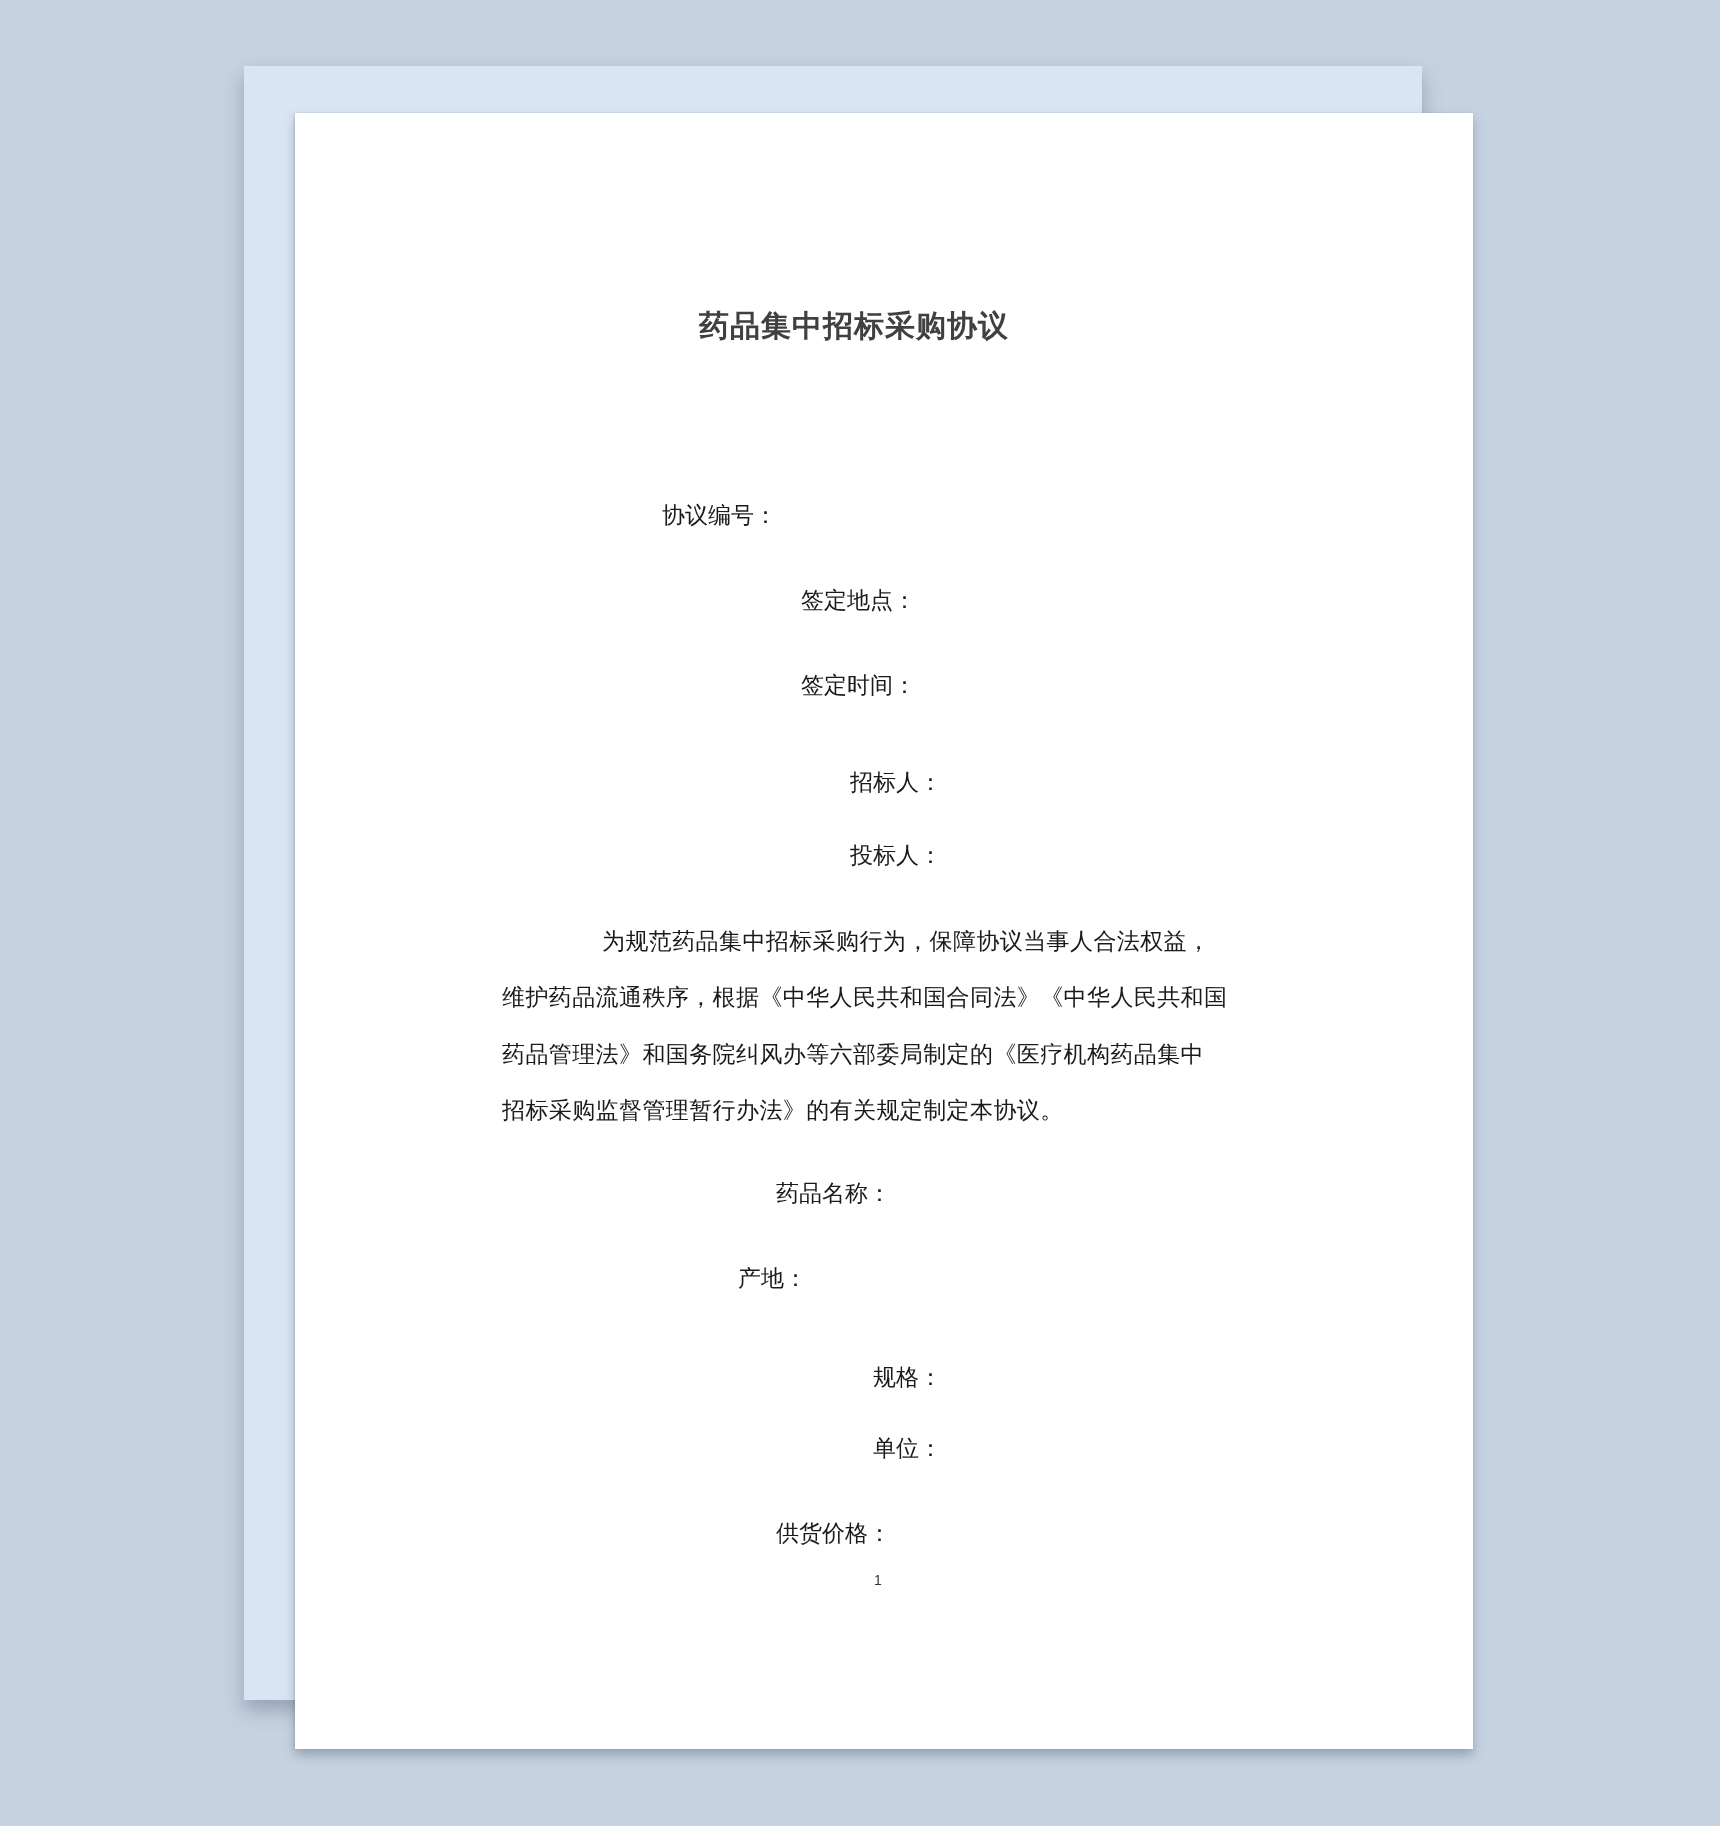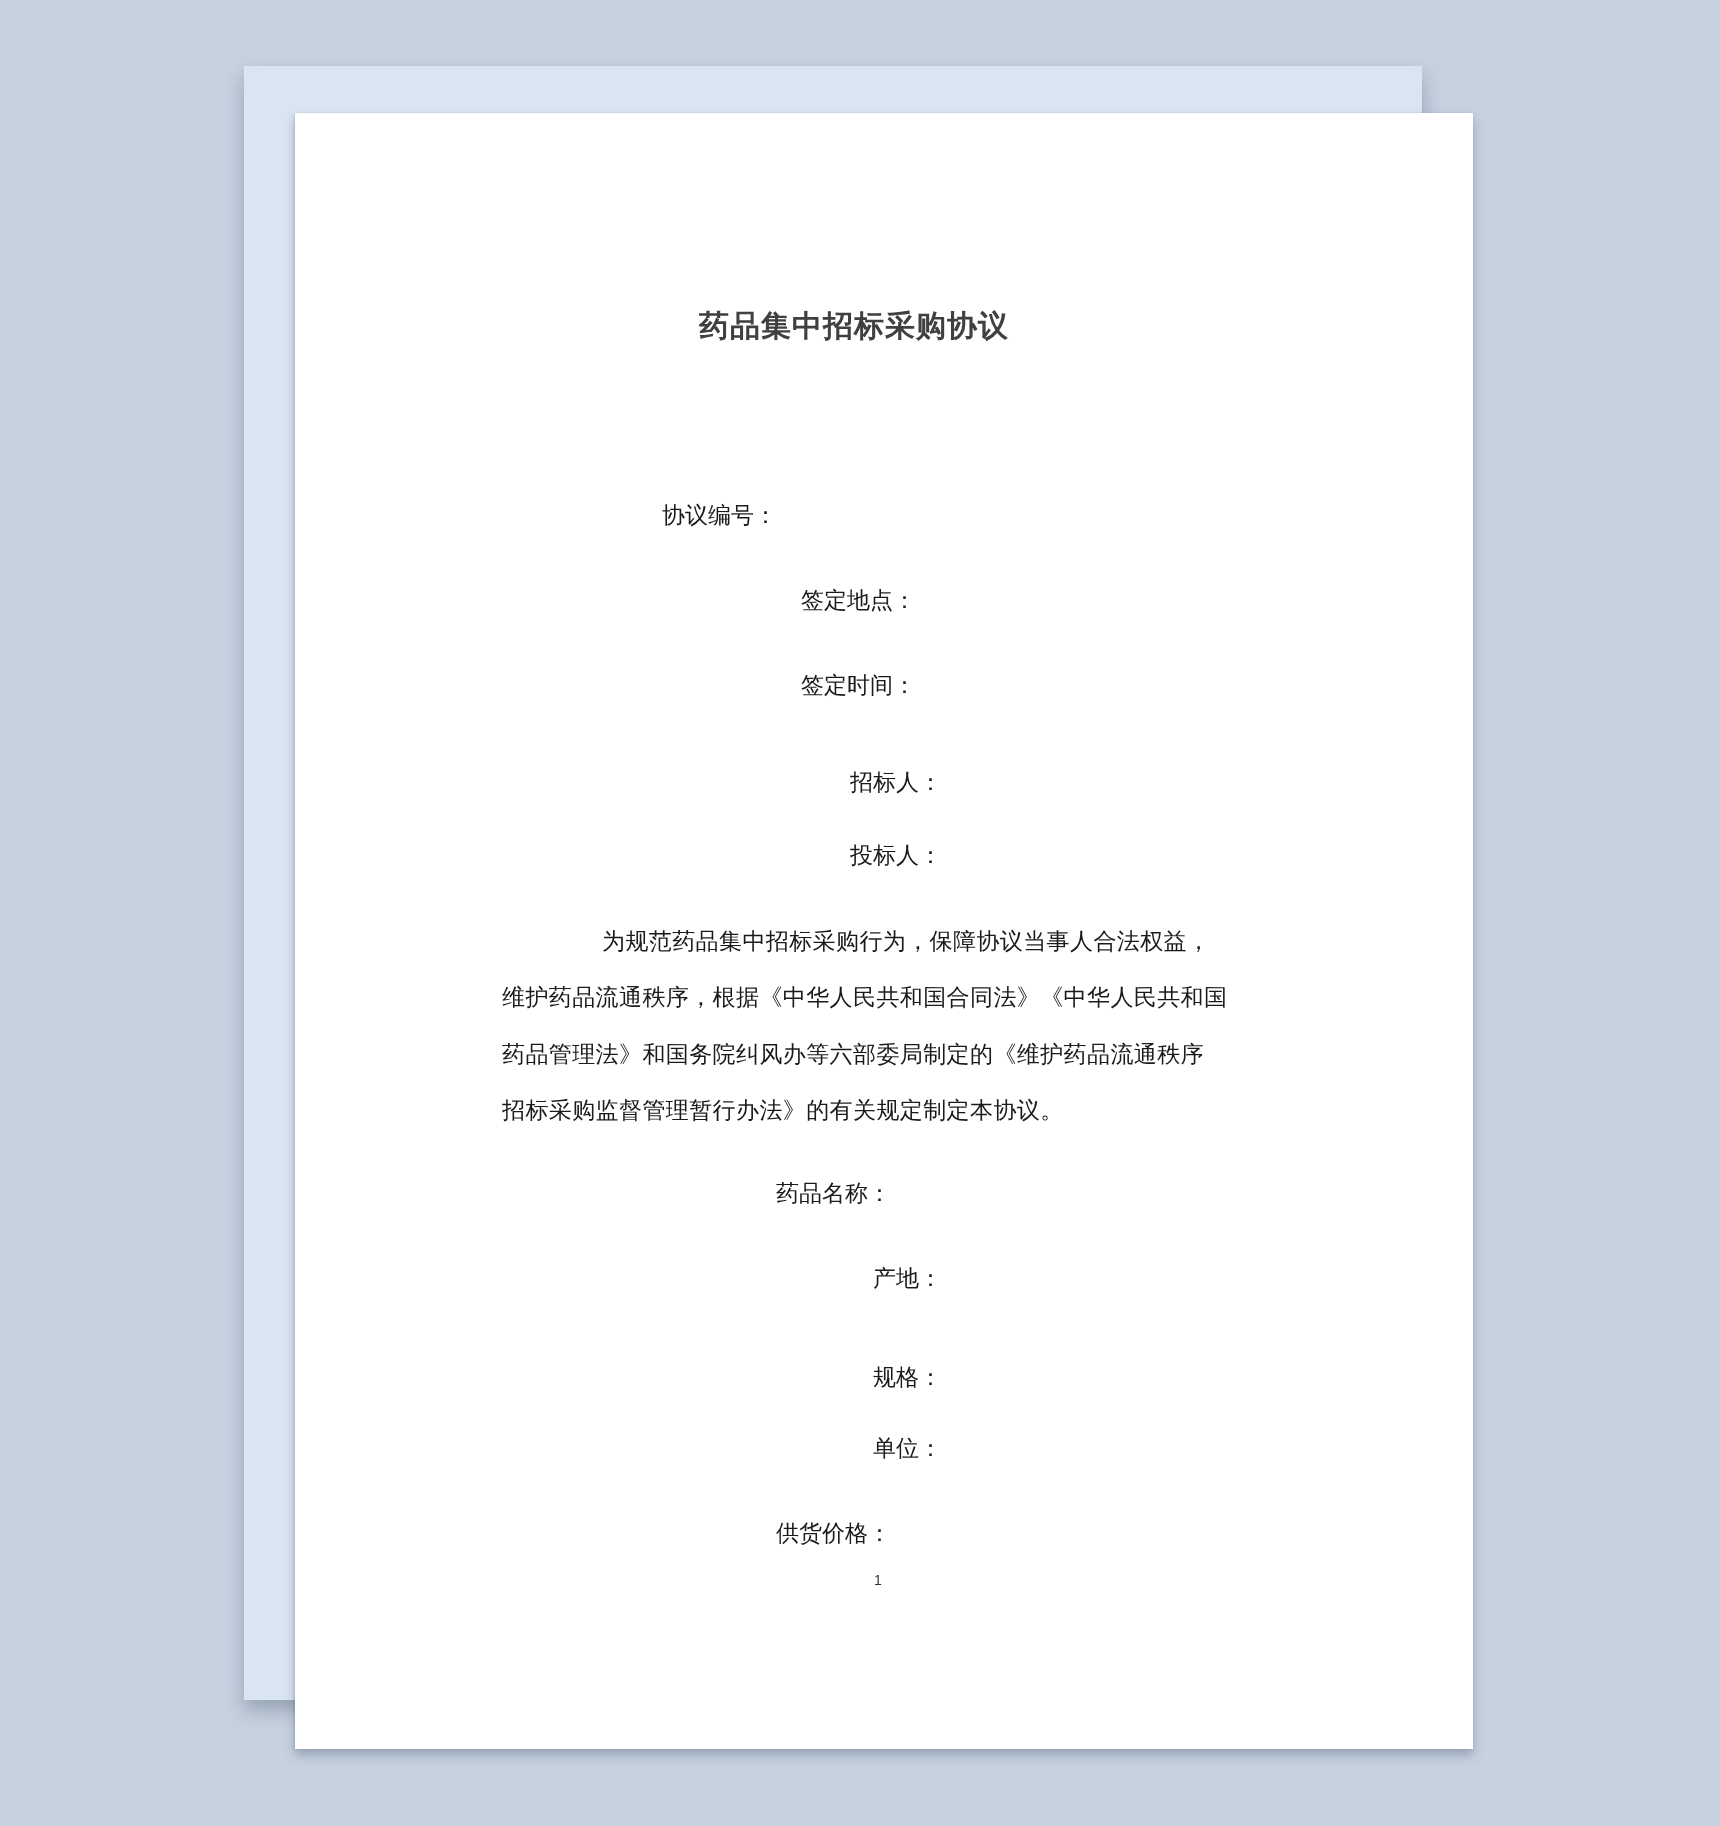--- a/index.html
+++ b/index.html
@@ -99,29 +99,29 @@
   <span class="field-line" style="width:329px;"></span>
 </div>
 <div class="field" style="top:840px;">
   <span class="field-label">投标人：</span>
   <span class="field-line" style="width:329px;"></span>
 </div>
 
 <div>
   <div class="para-line" style="left:602px; top:926px;text-align:center;">为规范药品集中招标采购行为，保障协议当事人合法权益，</div>
   <div class="para-line" style="left:502px; top:982px;">维护药品流通秩序，根据《中华人民共和国合同法》《中华人民共和国</div>
-  <div class="para-line" style="left:502px; top:1039px;">药品管理法》和国务院纠风办等六部委局制定的《维护药品流通秩序</div>
+  <div class="para-line" style="left:502px; top:1039px;">药品管理法》和国务院纠风办等六部委局制定的《医疗机构药品集中</div>
   <div class="para-line" style="left:502px; top:1095px;">招标采购监督管理暂行办法》的有关规定制定本协议。</div>
 </div>
 
 <div class="field" style="top:1178px;gap:32px;">
   <span class="field-label">药品名称：</span>
   <span class="field-line" style="width:278px;"></span>
 </div>
-<div class="field" style="top:1263px;">
+<div class="field" style="top:1263px;align-items:center;">
   <span class="field-label">产地：</span>
   <span class="field-line" style="width:329px;"></span>
 </div>
 <div class="field" style="top:1348px;margin-top:14px;">
   <span class="field-label">规格：</span>
   <span class="field-line" style="width:329px;"></span>
 </div>
 <div class="field" style="top:1433px;gap:35px;">
   <span class="field-label">单位：</span>
   <span class="field-line" style="width:329px;"></span>

